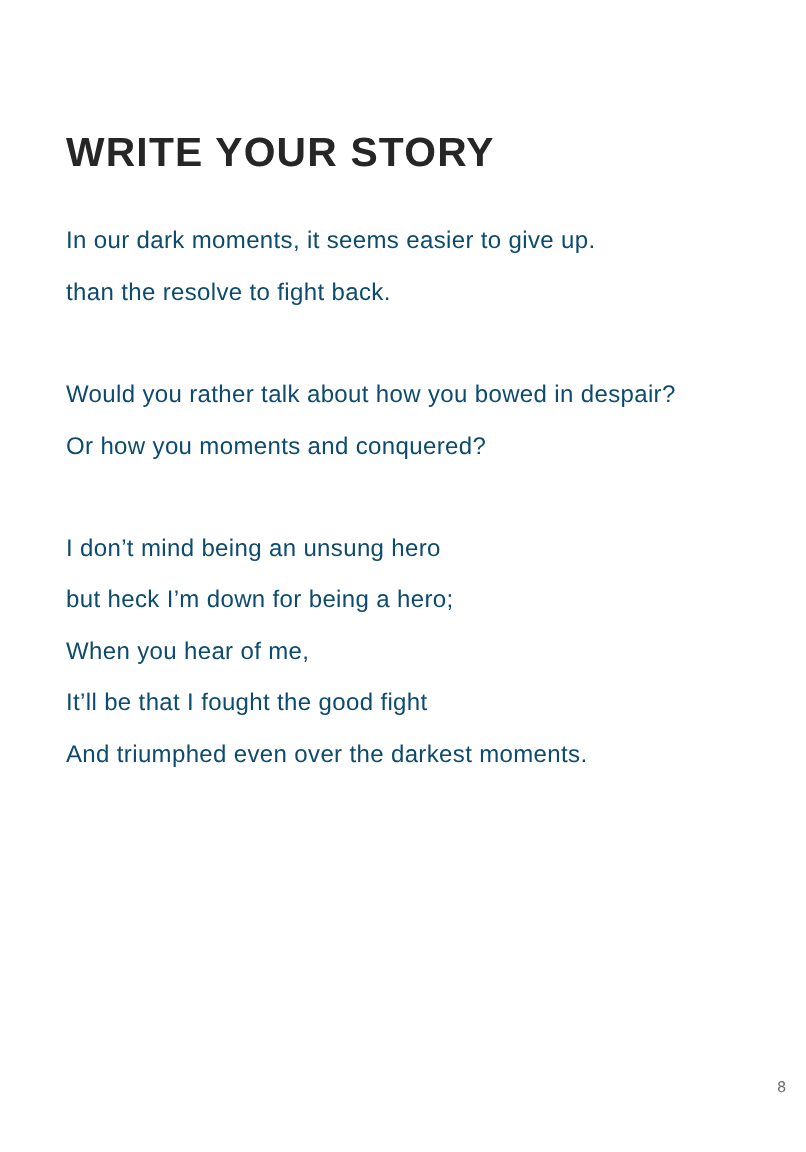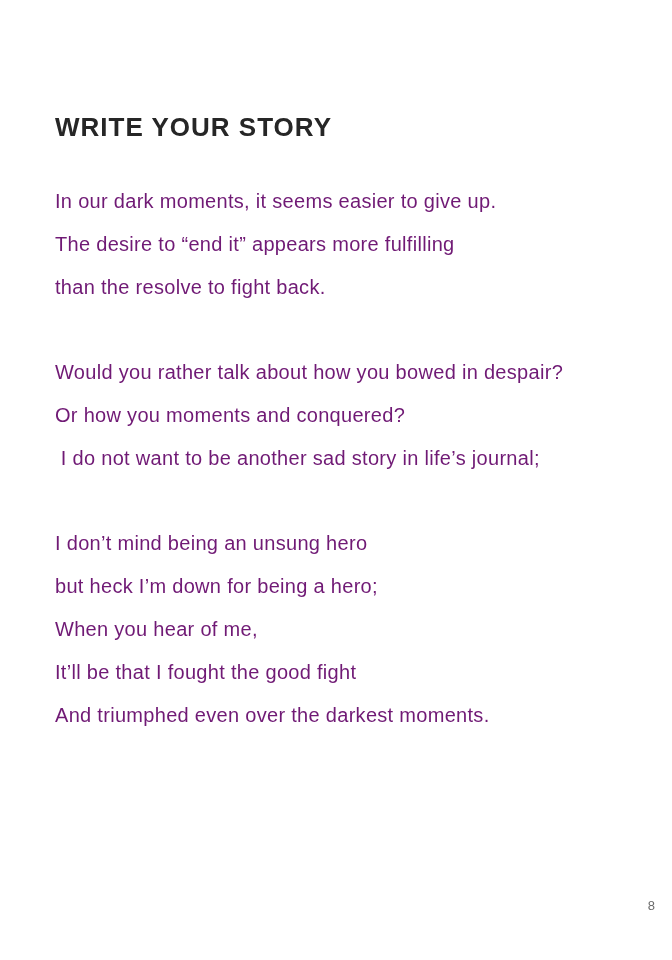--- a/index.html
+++ b/index.html
@@ -20,42 +20,42 @@
     background: #ffffff;
     overflow: hidden;
     box-sizing: border-box;
   }
   .content {
     padding: 0 30px 0 55px;
   }
   .poem-title {
     margin: 0;
     padding-top: 112px;
-    font-size: 26px;
+    font-size: 34px;
     line-height: 30px;
     font-weight: 700;
     letter-spacing: 1px;
     color: #262626;
   }
   .stanza {
     margin: 0;
     padding: 0;
   }
   .stanza-first {
     margin-top: 38px;
   }
   .stanza + .stanza {
     margin-top: 42px;
   }
   .stanza p {
     margin: 0;
     font-size: 20px;
     line-height: 43px;
     letter-spacing: 0.3px;
-    color: #701a75;
+    color: #0c4a6e;
     white-space: pre-wrap;
   }
   .page-number {
     position: absolute;
     right: 17px;
     top: 898px;
     font-size: 13px;
     line-height: 16px;
     color: #6b6b6b;
   }
@@ -63,28 +63,26 @@
 </head>
 <body>
 
 <div class="page">
   <div class="content">
 
     <h1 class="poem-title">WRITE YOUR STORY</h1>
 
     <div class="stanza stanza-first">
       <p>In our dark moments, it seems easier to give up.</p>
-      <p>The desire to “end it” appears more fulfilling</p>
       <p>than the resolve to fight back.</p>
     </div>
 
     <div class="stanza">
       <p>Would you rather talk about how you bowed in despair?</p>
       <p>Or how you moments and conquered?</p>
-      <p> I do not want to be another sad story in life’s journal;</p>
     </div>
 
     <div class="stanza">
       <p>I don’t mind being an unsung hero</p>
       <p>but heck I’m down for being a hero;</p>
       <p>When you hear of me,</p>
       <p>It’ll be that I fought the good fight</p>
       <p>And triumphed even over the darkest moments.</p>
     </div>
 

